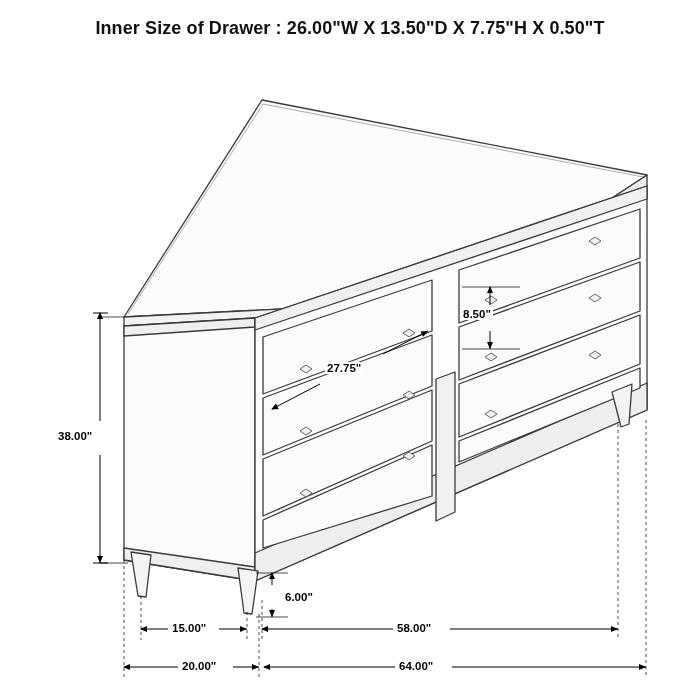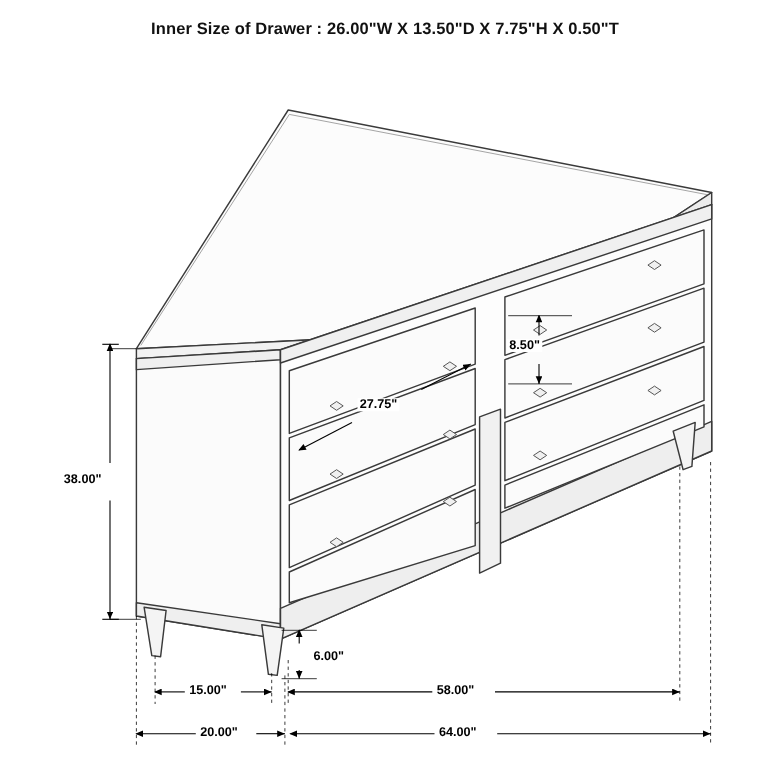--- a/index.html
+++ b/index.html
@@ -19,21 +19,21 @@
     position: relative;
     width: 700px;
     height: 700px;
   }
   #title {
     position: absolute;
     top: 18px;
     left: 0;
     width: 700px;
     text-align: center;
-    font-size: 15px;
+    font-size: 18px;
     font-weight: bold;
     letter-spacing: 0.1px;
     color: #111111;
   }
   svg#drawing {
     position: absolute;
     top: 0;
     left: 0;
     width: 700px;
     height: 700px;

